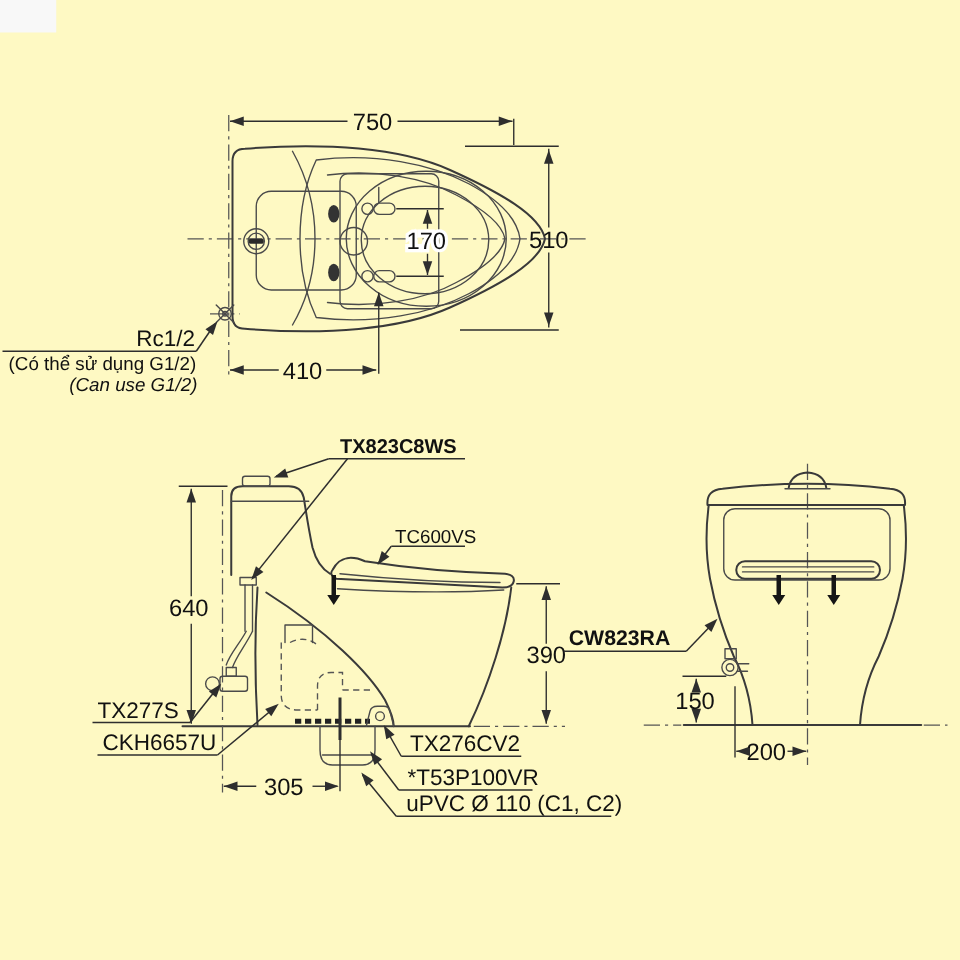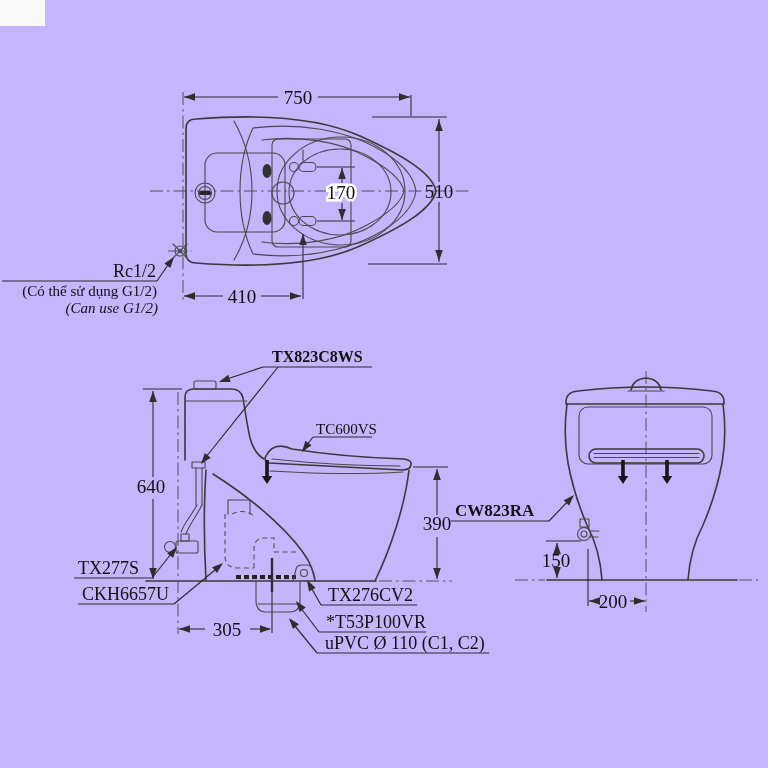--- a/index.html
+++ b/index.html
@@ -1,17 +1,17 @@
 <!DOCTYPE html>
 <html><head>
 <meta charset="utf-8">
 <style>
   html,body{margin:0;padding:0;background:#fff;}
-  #stage{position:relative;width:768px;height:768px;background:#c4b5fd;overflow:hidden;
-         font-family:Liberation Serif, serif;}
+  #stage{position:relative;width:768px;height:768px;background:#fef9c3;overflow:hidden;
+         font-family:Liberation Sans, sans-serif;}
   svg{position:absolute;left:0;top:0;}
   .outline{fill:none;stroke:#3a3a3a;stroke-width:1.6;stroke-linecap:round;stroke-linejoin:round;}
   .thin{fill:none;stroke:#4a4a4a;stroke-width:1.1;stroke-linecap:round;stroke-linejoin:round;}
   .dim{fill:none;stroke:#2e2e2e;stroke-width:1.1;}
   .lead{fill:none;stroke:#2e2e2e;stroke-width:1.2;}
   .cl{fill:none;stroke:#555;stroke-width:1;stroke-dasharray:13 4 2.5 4;}
   .dash{fill:none;stroke:#555;stroke-width:1.1;stroke-dasharray:5 3.5;}
   .hatch{fill:none;stroke:#222;stroke-width:4;stroke-dasharray:5 3;}
   .ah{fill:#2e2e2e;stroke:none;}
   .bah{fill:#161616;stroke:none;}

